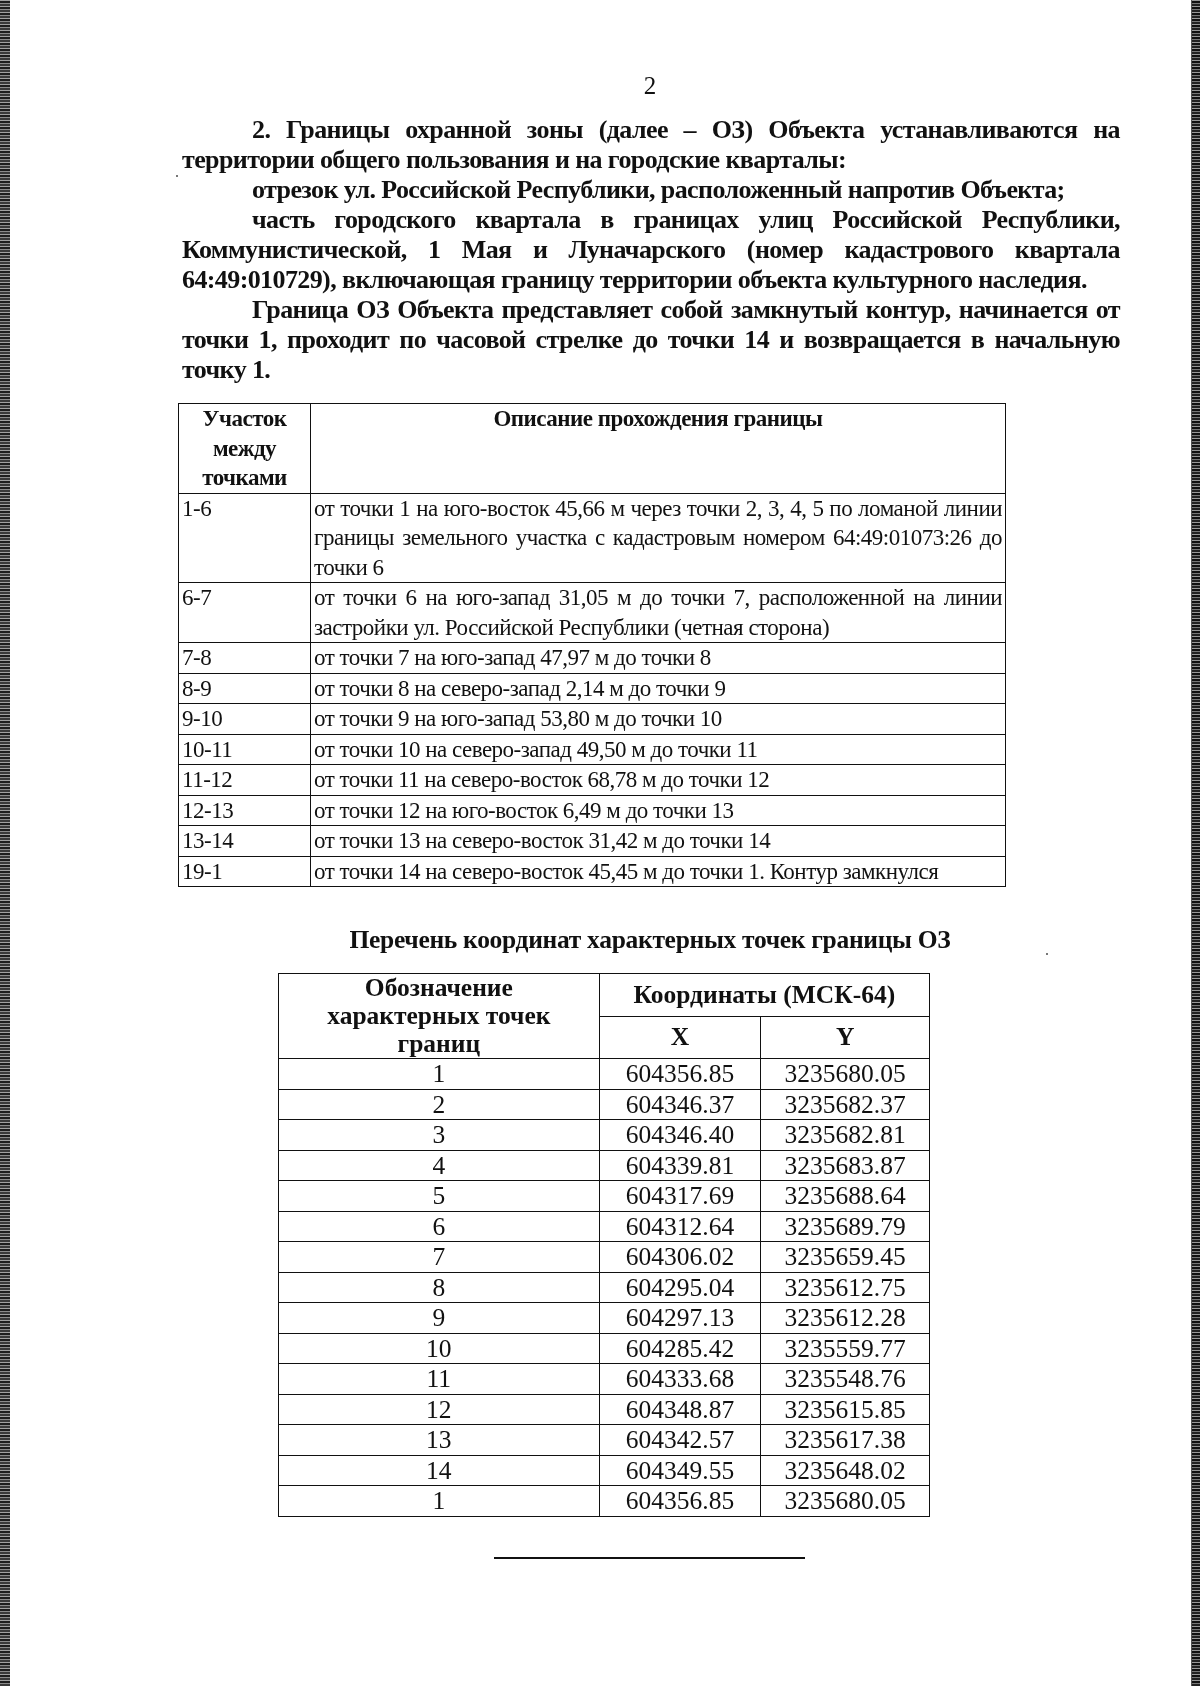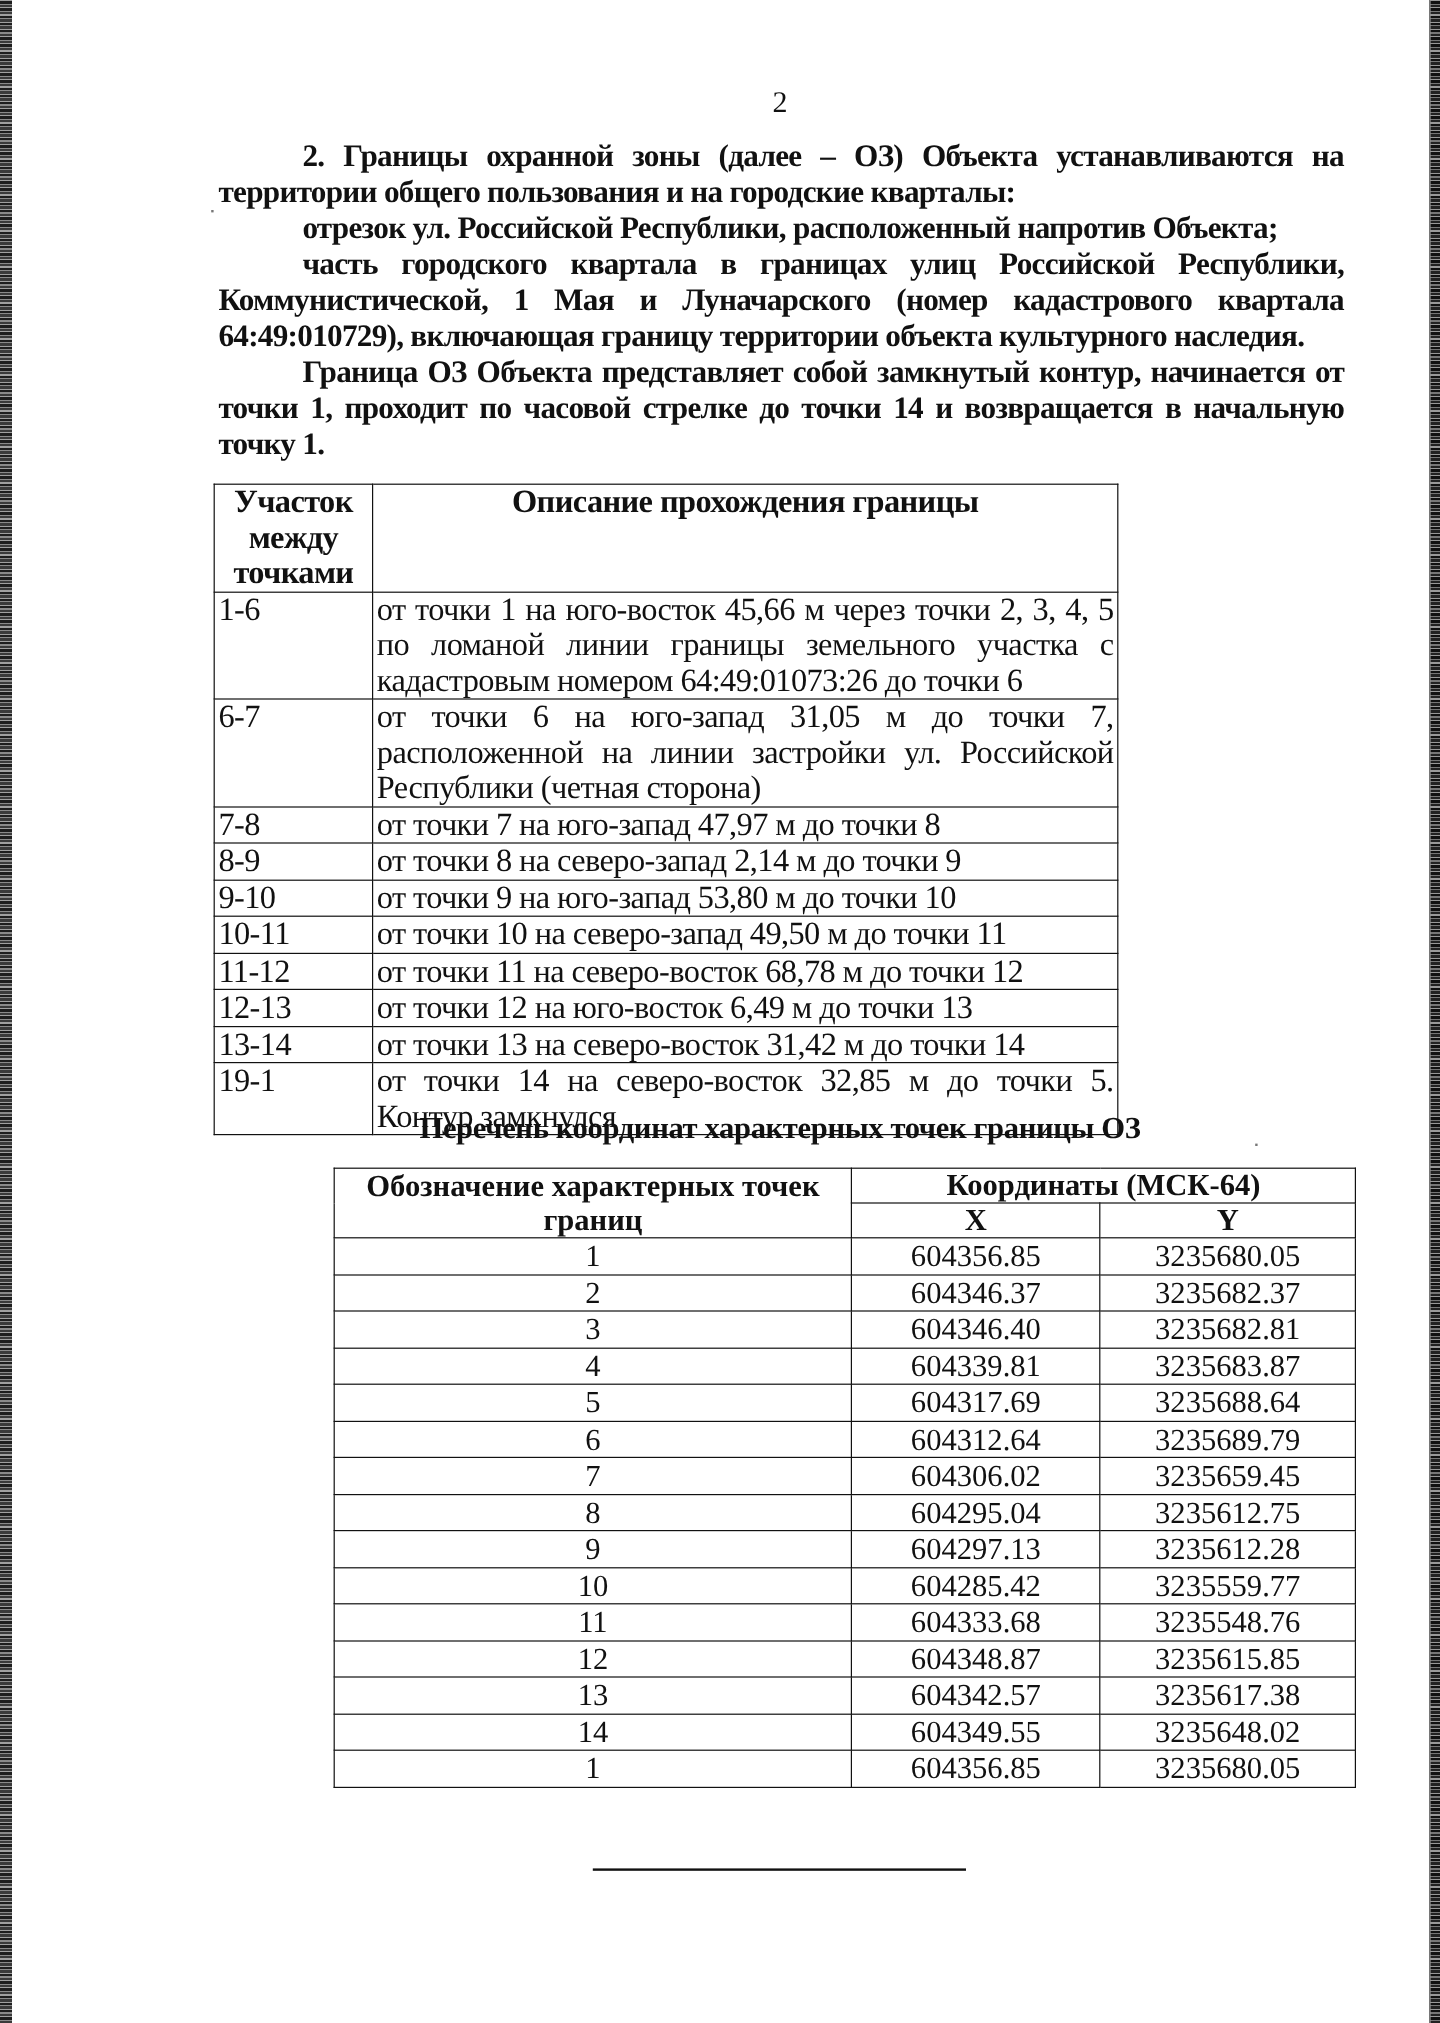--- a/index.html
+++ b/index.html
@@ -27,43 +27,43 @@
     .body-text {
       position: absolute; left: 182px; top: 115px; width: 938px;
       font-size: 26px; line-height: 30px;
       text-align: justify;
       letter-spacing: -0.6px;
     }
     .body-text p { margin: 0; font-weight: bold; }
     .body-text p.indent { text-indent: 70px; }
 
     table.desc {
-      position: absolute; left: 178px; top: 403px; width: 754px;
+      position: absolute; left: 178px; top: 403px; width: 828px;
       border-collapse: collapse;
-      font-size: 27px; letter-spacing: -0.5px;
+      font-size: 23px; letter-spacing: -0.5px;
     }
     table.desc td, table.desc th {
       border: 1.6px solid #111;
       padding: 0 3px;
       vertical-align: top;
       line-height: 29.5px;
     }
     table.desc th { font-weight: bold; }
     table.desc th.seg-head { width: 125px; text-align: center; padding-top: 0; }
     table.desc th.desc-head { text-align: center; }
     table.desc td.seg { }
     table.desc td.text { text-align: justify; }
 
     .coord-title {
       position: absolute; left: 0; top: 925px; width: 1300px;
       text-align: center; font-weight: bold; font-size: 25.5px;
       letter-spacing: -0.3px;
     }
     table.coords {
-      position: absolute; left: 278px; top: 973px; width: 852px;
+      position: absolute; left: 278px; top: 973px; width: 652px;
       border-collapse: collapse;
       font-size: 25.5px;
     }
     table.coords td, table.coords th {
       border: 1.6px solid #111;
       text-align: center;
       padding: 0;
       line-height: 29.5px;
       height: 29.5px;
     }
@@ -132,21 +132,21 @@
     <tr>
       <td class="seg">12-13</td>
       <td class="text">от точки 12 на юго-восток 6,49 м до точки 13</td>
     </tr>
     <tr>
       <td class="seg">13-14</td>
       <td class="text">от точки 13 на северо-восток 31,42 м до точки 14</td>
     </tr>
     <tr>
       <td class="seg">19-1</td>
-      <td class="text">от точки 14 на северо-восток 32,85 м до точки 5. Контур замкнулся</td>
+      <td class="text">от точки 14 на северо-восток 45,45 м до точки 1. Контур замкнулся</td>
     </tr>
   </tbody>
 </table>
 
 <div class="coord-title">Перечень координат характерных точек границы ОЗ</div>
 
 <table class="coords">
   <colgroup>
       <col class="c1">
       <col class="c2">

